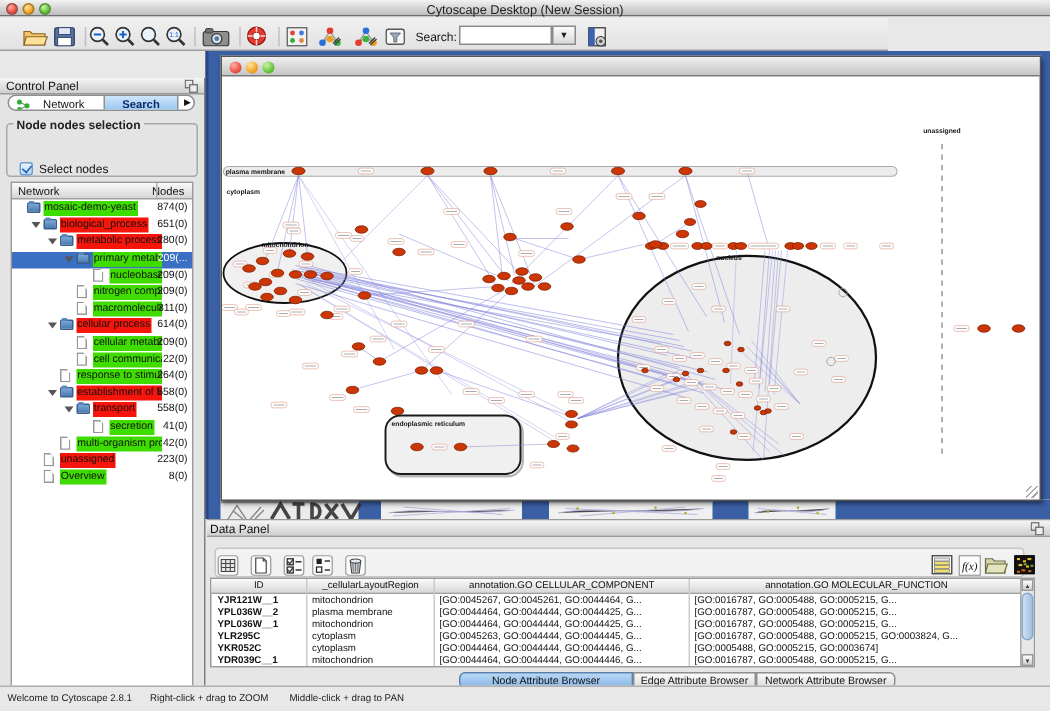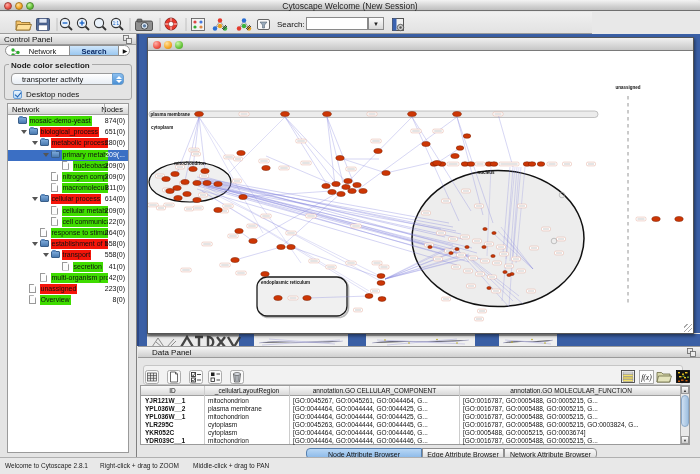--- a/index.html
+++ b/index.html
@@ -14,21 +14,21 @@
 #title-text { position:absolute; top:1px; left:0; width:100%; text-align:center; font-size:8.5px; color:#222; }
 
 
 #toolbar { position:absolute; left:0; top:12px; width:592px; height:22px;
   background:linear-gradient(#f0f0f0,#e2e2e2); border-bottom:1px solid #9b9b9b; }
 #searchlbl { position:absolute; left:277px; top:8px; font-size:8px; color:#111; }
 #searchbox { position:absolute; left:306px; top:5px; width:62px; height:13px; background:#fff; border:1px solid #8a8a8a; }
 #searchdrop { position:absolute; left:368px; top:5px; width:16px; height:13px; background:linear-gradient(#fdfdfd,#d8d8d8); border:1px solid #8a8a8a; font-size:6px; text-align:center; line-height:12px; color:#222; }
 
 
-#cpanel { position:absolute; left:0; top:34px; width:137px; height:423px; background:#e4e4e4; border-right:1px solid #808080; }
+#cpanel { position:absolute; left:0; top:52px; width:137px; height:423px; background:#e4e4e4; border-right:1px solid #808080; }
 #cpanel-title { position:absolute; left:0; top:0; width:100%; height:11px;
   background:linear-gradient(#f5f5f5,#cfcfcf); border-bottom:1px solid #9a9a9a;
   font-size:8px; color:#111; padding-left:4px; line-height:11px; }
 #cptabs { position:absolute; left:5px; top:11px; width:125px; height:11px; background:#fff; border:1px solid #8f8f8f; border-radius:7px; overflow:hidden; }
 #tab-network { position:absolute; left:0; top:0; width:63px; height:11px; font-size:7.5px; color:#111; text-align:center; line-height:11px; }
 #tab-mosaic { position:absolute; left:63px; top:0; width:49px; height:11px; background:linear-gradient(#cfe6fb,#8fc1ee); border-left:1px solid #8f8f8f; font-size:7.5px; font-weight:bold; color:#0b2a66; text-align:center; line-height:11px; }
 #tab-arrow { position:absolute; left:112px; top:0; width:13px; height:11px; border-left:1px solid #8f8f8f; font-size:6px; text-align:center; line-height:11px; color:#111; }
 #groupbox { position:absolute; left:4px; top:30px; width:128px; height:36px; border:1px solid #a8a8a8; border-radius:3px; }
 #grouplbl { position:absolute; left:9px; top:27px; background:#e4e4e4; padding:0 2px; font-size:8px; font-weight:bold; color:#222; z-index:3; }
 #combo { position:absolute; left:11px; top:39px; width:113px; height:12px; background:linear-gradient(#ffffff,#e8eef5); border:1px solid #9a9a9a; border-radius:4px; font-size:7.5px; line-height:11px; padding-left:10px; color:#111; }
@@ -61,21 +61,21 @@
 #bgstrip { position:absolute; left:8px; top:299px; width:553px; height:13px; background:#e8e8e8; }
 #netwin { position:absolute; left:8px; top:3px; width:547px; height:297px; background:#fff; border:1px solid #555; box-shadow:1px 2px 3px rgba(0,0,0,0.45); }
 #netwin-tb { position:absolute; left:0; top:0; width:100%; height:13px; background:linear-gradient(#f0f0f0,#c6c6c6); border-bottom:1px solid #7a7a7a; }
 #netwin-tb .tl { position:absolute; top:3px; width:8px; height:8px; border-radius:50%; }
 #netwin-title { position:absolute; top:2px; width:100%; text-align:center; font-size:8px; color:#222; }
 #grip { position:absolute; right:1px; bottom:1px; width:8px; height:8px;
  background:repeating-linear-gradient(135deg, transparent 0 2px, #aaa 2px 3px); }
 
 
 #dpanel { position:absolute; left:138px; top:346px; width:562px; height:111px; background:#e6e6e6; border-top:1px solid #9a9a9a; }
-#dpanel-title { position:absolute; left:0; top:0; width:100%; height:11px; background:linear-gradient(#f5f5f5,#cfcfcf); border-bottom:1px solid #9a9a9a; font-size:8px; color:#111; padding-left:14px; line-height:11px; }
+#dpanel-title { position:absolute; left:0; top:0; width:100%; height:11px; background:linear-gradient(#f5f5f5,#cfcfcf); border-bottom:1px solid #9a9a9a; font-size:8px; color:#111; padding-left:2px; line-height:11px; }
 #dtable { position:absolute; left:2px; top:38px; width:550px; height:60px; background:#fff; border:1px solid #9a9a9a; font-size:6.5px; }
 #dthead { position:absolute; left:0; top:0; width:100%; height:10px; background:linear-gradient(#fafafa,#d8d8d8); border-bottom:1px solid #a0a0a0; }
 #dthead span { position:absolute; top:1px; text-align:center; color:#111; }
 .drow { position:absolute; left:0; width:100%; height:8px; color:#111; white-space:nowrap; }
 .drow b { font-weight:bold; }
 .dcol { position:absolute; top:0; }
 #dscroll { position:absolute; right:0px; top:0px; width:9px; height:58px; background:#e8e8e8; border-left:1px solid #aaa; }
 #dtabs { position:absolute; left:168px; top:101px; height:11px; font-size:7px; }
 .dtab { position:absolute; top:0; height:11px; line-height:11px; text-align:center; background:linear-gradient(#fbfbfb,#dcdcdc); border:1px solid #909090; color:#111; }
 .dtab.sel { background:linear-gradient(#b8d7f5,#8ab8e8); border-color:#5580b0; }
@@ -85,21 +85,21 @@
 #statusbar span { position:absolute; top:4px; }
 </style>
 </head>
 <body>
 <div id="app">
 
   <div id="titlebar">
     <div style="position:absolute;top:1.5px;left:4px;width:8px;height:8px;border-radius:50%;background:radial-gradient(circle at 35% 30%,#ffb0a8,#ee5044 60%,#b33a30);border:0.5px solid #a04038;"></div>
     <div style="position:absolute;top:1.5px;left:15px;width:8px;height:8px;border-radius:50%;background:radial-gradient(circle at 35% 30%,#ffe2a0,#f5a623 60%,#c07d1a);border:0.5px solid #a87722;"></div>
     <div style="position:absolute;top:1.5px;left:26px;width:8px;height:8px;border-radius:50%;background:radial-gradient(circle at 35% 30%,#cdf5a8,#64c439 60%,#4a9428);border:0.5px solid #4d8a30;"></div>
-    <div id="title-text">Cytoscape Welcome (New Session)</div>
+    <div id="title-text">Cytoscape Desktop (New Session)</div>
   </div>
 
   <div id="toolbar">
     <svg class="abs" style="left:0;top:3px" width="700" height="19" viewBox="0 0 700 19">
 
       <g transform="translate(15,3)">
         <path d="M1 3 L5 3 L6.5 4.5 L15 4.5 L15 12 L1 12 Z" fill="#f5c36a" stroke="#8a6420" stroke-width="0.8"></path>
         <path d="M2.5 6.5 L16.5 6.5 L14.5 12 L1 12 Z" fill="#ffe09a" stroke="#8a6420" stroke-width="0.8"></path>
       </g>
 
@@ -203,28 +203,24 @@
           <path d="M2 2 L7 4.5 M2 7 L7 4.5" stroke="#888" stroke-width="0.8"></path>
           <circle cx="2" cy="2" r="1.7" fill="#2fae2f"></circle>
             <circle cx="2" cy="7" r="1.7" fill="#2fae2f"></circle>
             <circle cx="7" cy="4.5" r="1.7" fill="#2fae2f"></circle>
         </svg>
         <span style="margin-left:10px">Network</span>
       </div>
       <div id="tab-mosaic">Search</div>
       <div id="tab-arrow">▶</div>
     </div>
-    <div id="grouplbl">Node color selection</div>
+    <div id="grouplbl">Node nodes selection</div>
     <div id="groupbox"></div>
-    <div id="combo">transporter activity<div id="combo-btn">
-          <div class="up"></div>
-          <div class="dn"></div>
-        </div></div>
     <div id="chk"></div>
-      <div id="chklbl">Desktop nodes</div>
+      <div id="chklbl">Select nodes</div>
     <div id="treebox">
       <div id="treehdr">
           <span class="c1">Network</span>
           <span class="c2">Nodes</span>
           <div class="div"></div>
         </div>
       <div id="treerows">
           <div class="trow" style="top:12px">
             <div class="fold" style="left:10px"></div>
             <div class="hl green" style="left:20.5px; max-width:79.5px">mosaic-demo-yeast</div>

